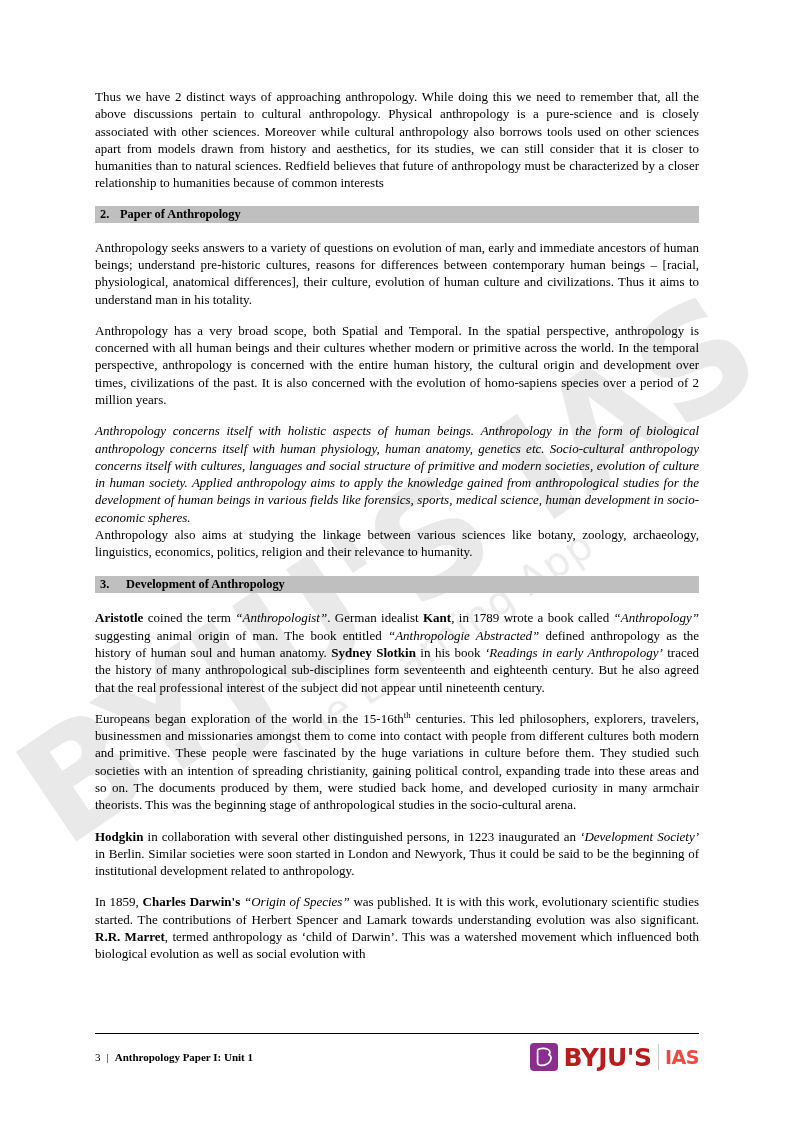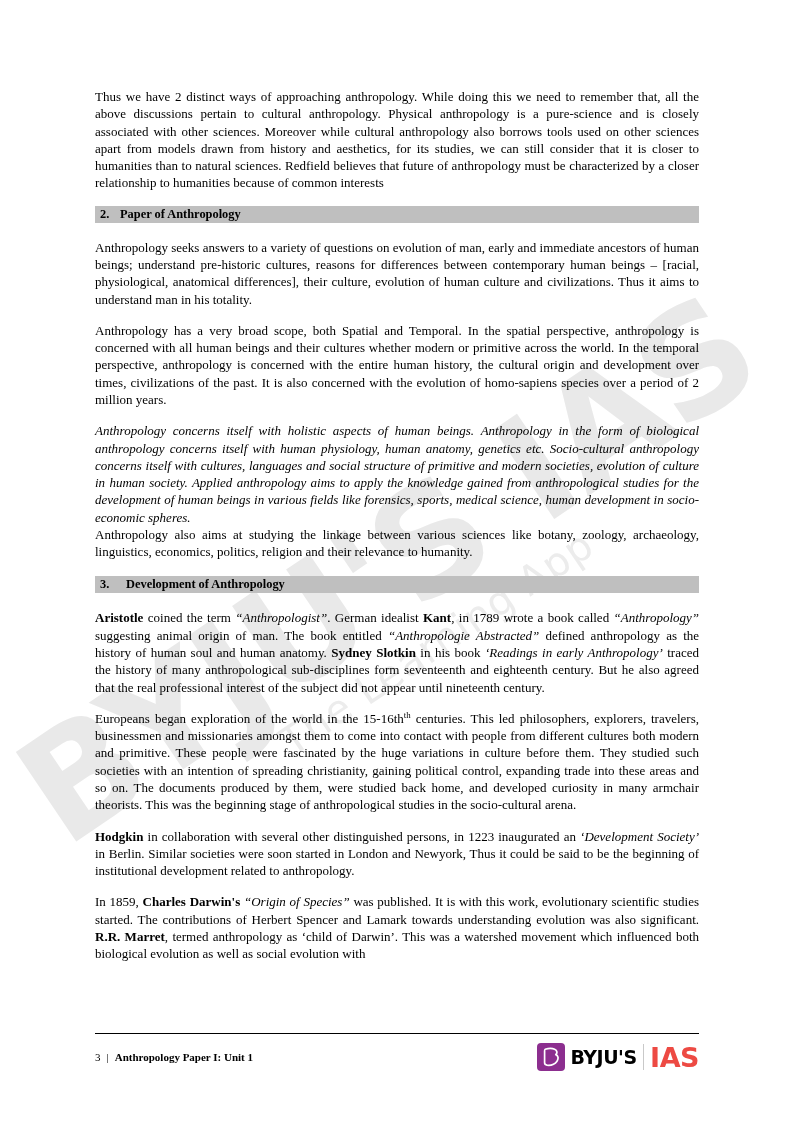--- a/index.html
+++ b/index.html
@@ -149,36 +149,36 @@
     display: flex;
     align-items: center;
     justify-content: center;
     margin-right: 5px;
     flex: none;
   }
   .logo-mark svg { display: block; }
   .logo-byjus {
     font-family: "DejaVu Sans", "Liberation Sans", sans-serif;
     font-weight: bold;
-    font-size: 19px;
-    color: #000000;
+    font-size: 25px;
+    color: #b91c1c;
     letter-spacing: -0.5px;
     line-height: 1;
   }
   .logo-divider {
     width: 1.5px;
     height: 26px;
     background: #c9c9c9;
     margin: 0 6px;
     flex: none;
   }
   .logo-ias {
     font-family: "DejaVu Sans", "Liberation Sans", sans-serif;
     font-weight: bold;
-    font-size: 27px;
+    font-size: 19px;
     color: #ed4a43;
     letter-spacing: -0.5px;
     line-height: 1;
   }
 </style>
 </head>
 <body>
 
 <div class="page">
 

